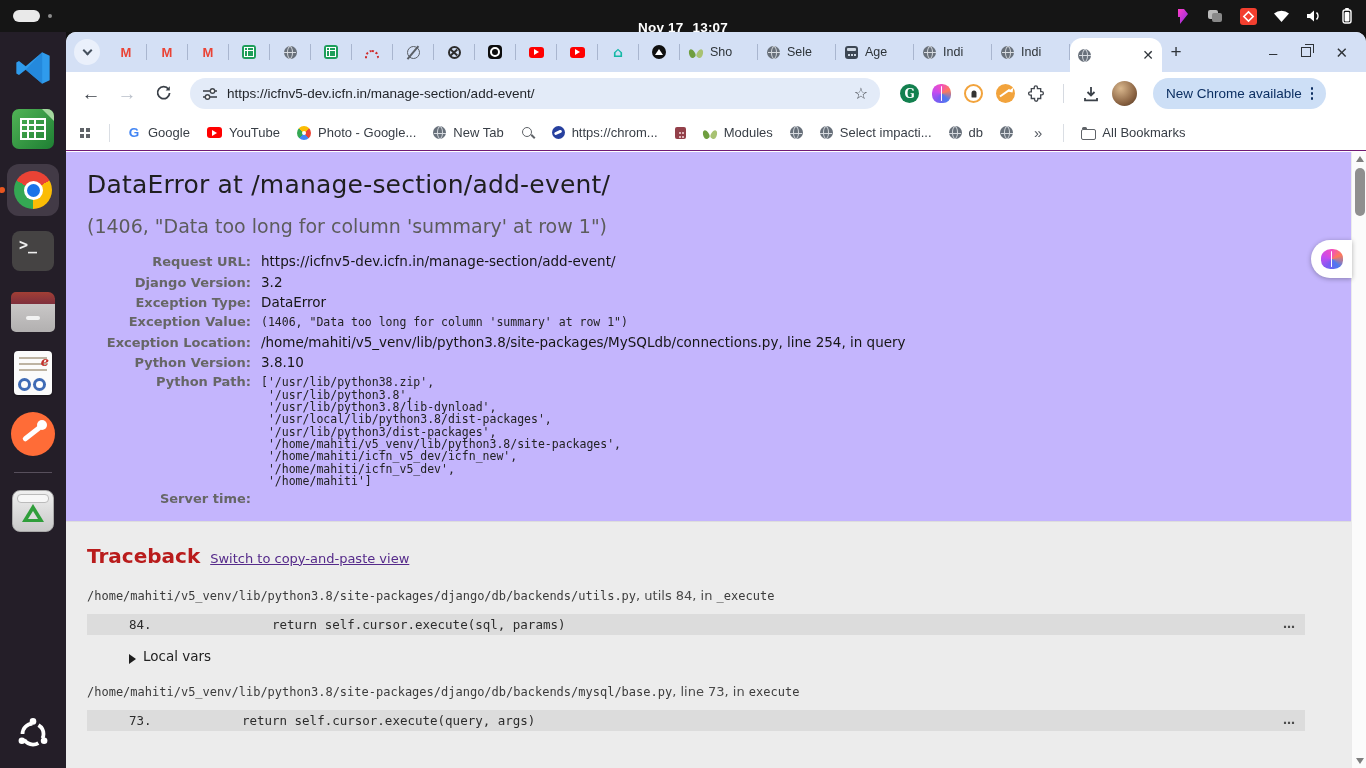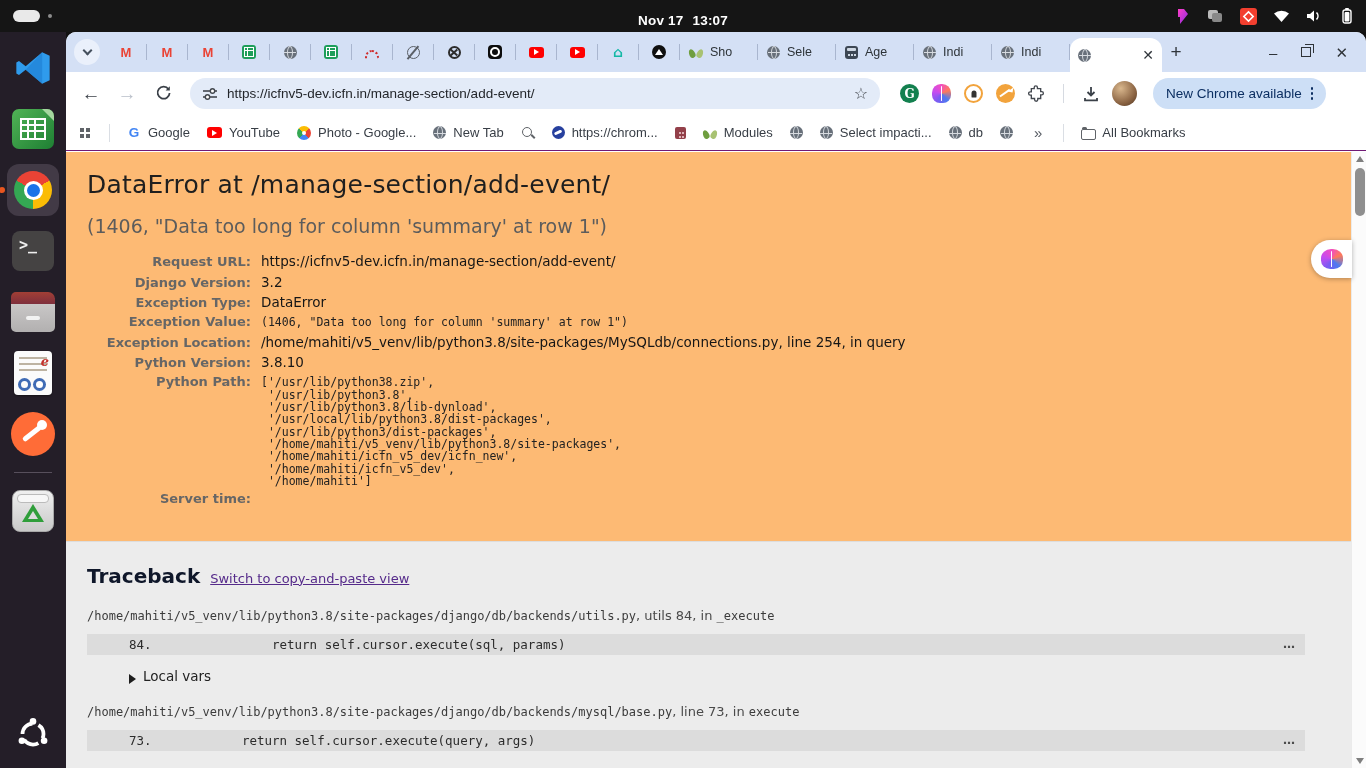--- a/index.html
+++ b/index.html
@@ -2,21 +2,21 @@
 <html><head>
 <meta charset="utf-8">
 <style>
   *{box-sizing:border-box;margin:0;padding:0}
   html,body{width:1366px;height:768px;overflow:hidden;font-family:"Liberation Sans",sans-serif;background:#111}
 
   
   .topbar{position:absolute;left:0;top:0;width:1366px;height:32px;background:#151515;color:#fff;z-index:30}
   .ws-pill{position:absolute;left:13px;top:10px;width:27px;height:12px;border-radius:7px;background:#e9e9e9}
   .ws-dot{position:absolute;left:48px;top:14px;width:4px;height:4px;border-radius:50%;background:#8d8d8d}
-  .clock{position:absolute;left:0;right:0;top:4px;height:32px;display:flex;align-items:center;justify-content:center;gap:9px;font-size:13.5px;font-weight:700;letter-spacing:.2px}
+  .clock{position:absolute;left:0;right:0;top:11px;height:32px;display:flex;align-items:center;justify-content:center;gap:9px;font-size:13.5px;font-weight:700;letter-spacing:.2px}
   .tray{position:absolute;right:10px;top:0;height:32px;display:flex;align-items:center;gap:15px}
   .tray .t{width:18px;height:18px;display:flex;align-items:center;justify-content:center}
 
   
   .dock{position:absolute;left:0;top:32px;width:66px;height:736px;background:#241e28;display:flex;flex-direction:column;align-items:center;padding:10px 0 8px;gap:9px;z-index:20}
   .dock-item{position:relative;width:52px;height:52px;display:flex;align-items:center;justify-content:center;flex:none}
   .dock-sep{width:38px;height:1px;background:#574f5c;margin:3px 0;flex:none}
   .dock-item.focused{background:#423a46;border-radius:12px}
   .dock-item.focused .run-dot{position:absolute;left:-8px;top:23px;width:6px;height:6px;border-radius:50%;background:#e8561f}
   .dock-item.bottom{margin-top:auto}
@@ -128,30 +128,30 @@
   .ic-chrome-blue::after{content:"";width:8px;height:2.6px;border-radius:2px;background:#fff;transform:rotate(-24deg)}
   .ic-red-mini{width:11px;height:12px;background:#93404a;border-radius:2px}
   .ic-red-mini::after{content:"";width:2px;height:2px;background:#ddb3b7;box-shadow:3px 0 0 #ddb3b7,0 4px 0 #ddb3b7,3px 4px 0 #ddb3b7}
   .ic-folder::before{content:"";position:absolute;left:0;top:3px;width:13px;height:9px;border:1.6px solid #5f6368;border-radius:2px}
   .ic-folder::after{content:"";position:absolute;left:1px;top:1px;width:5px;height:2.4px;background:#5f6368;border-radius:1.5px 1.5px 0 0}
   .ic-apps-grid::before{content:"";position:absolute;left:2px;top:2px;width:4px;height:4px;background:#5f6368;box-shadow:6px 0 0 #5f6368,0 6px 0 #5f6368,6px 6px 0 #5f6368}
 
   
   .content{position:absolute;left:0;top:120px;width:1300px;height:616px;background:#ececec;overflow:hidden;font-family:"DejaVu Sans",sans-serif}
   .pagearea{position:absolute;left:0;top:0;width:1285px;min-height:616px}
-  .summary{background:#fdba74;border-bottom:1px solid #ddd;padding:14px 0 32px 0}
+  .summary{background:#c4b5fd;border-bottom:1px solid #ddd;padding:14px 0 12px 0}
   .summary h1{font-size:25px;font-weight:400;color:#1f1f1f;margin:4px 0 0 21px;letter-spacing:.2px}
   .summary h2{font-size:19px;font-weight:400;color:#5c5c5c;margin:16px 0 14px 21px}
   .srow{display:grid;grid-template-columns:185px 1fr;column-gap:10px;padding:2.2px 0;align-items:baseline}
   .srow .k{text-align:right;font-weight:700;color:#666;font-size:13px}
   .srow .v{color:#161616;font-size:13.5px}
   .srow .v.mono{font-family:"DejaVu Sans Mono",monospace;font-size:11.5px;white-space:pre;line-height:12.3px;color:#222}
   .tb{padding:16px 0 0 0}
   .tb-head{margin:6px 0 2px 21px;display:flex;align-items:baseline;gap:10px}
-  .tb-head h3{font-size:20px;font-weight:700;color:#0f172a;font-family:"DejaVu Sans",sans-serif}
+  .tb-head h3{font-size:20px;font-weight:700;color:#b91c1c;font-family:"DejaVu Sans",sans-serif}
   .tb-head a{font-size:13px;color:#552a8a;text-decoration:underline}
   .frame{margin-top:20px}
   .fhead{margin:0 21px;font-size:13px;color:#4a4a4a}
   .fhead code{font-family:"DejaVu Sans Mono",monospace;font-size:12px;color:#3b3b3b}
   .codeband{display:flex;margin:11px 46px 0 21px;background:#dcdcdc;padding:3px 10px 3px 42px;cursor:pointer}
   .codeband .ln{font-family:"DejaVu Sans Mono",monospace;font-size:12.5px;color:#2c2c2c;flex:none}
   .codeband .cd{font-family:"DejaVu Sans Mono",monospace;font-size:12.5px;color:#2c2c2c;white-space:pre;overflow:hidden}
   .codeband .dots{margin-left:auto;font-weight:700;color:#4c4c4c;font-size:12px;flex:none}
   .lvars{display:flex;align-items:flex-end;gap:7px;margin:13px 0 6px 63px;cursor:pointer}
   .lvars .tri{width:0;height:0;border-left:7px solid #1d1d1d;border-top:5px solid transparent;border-bottom:5px solid transparent}

